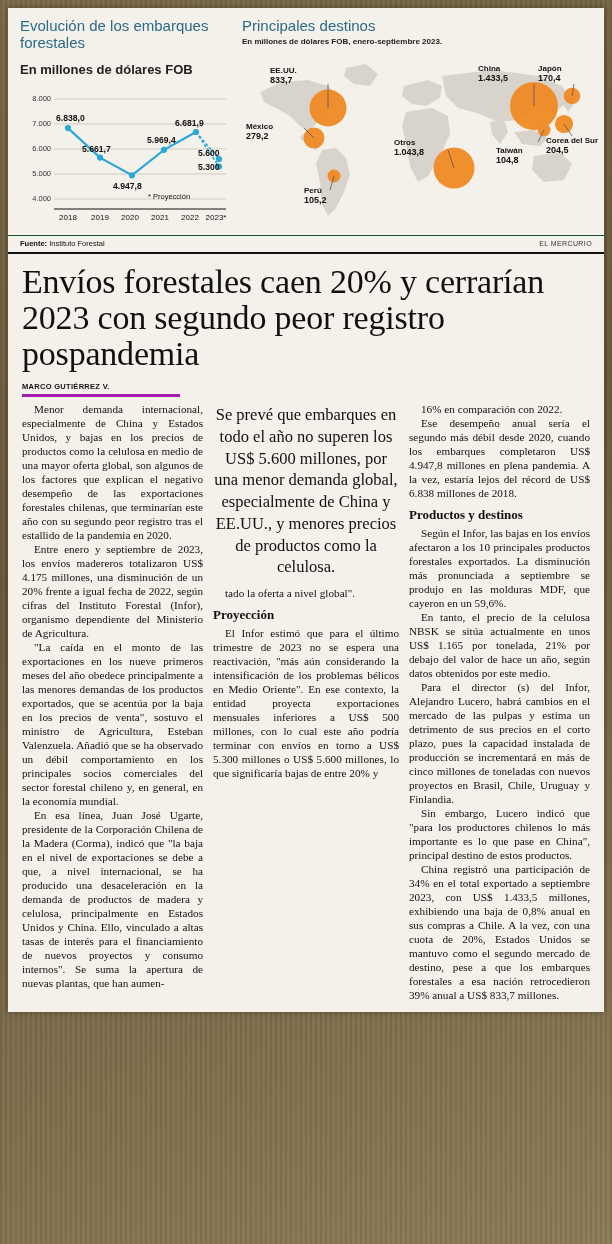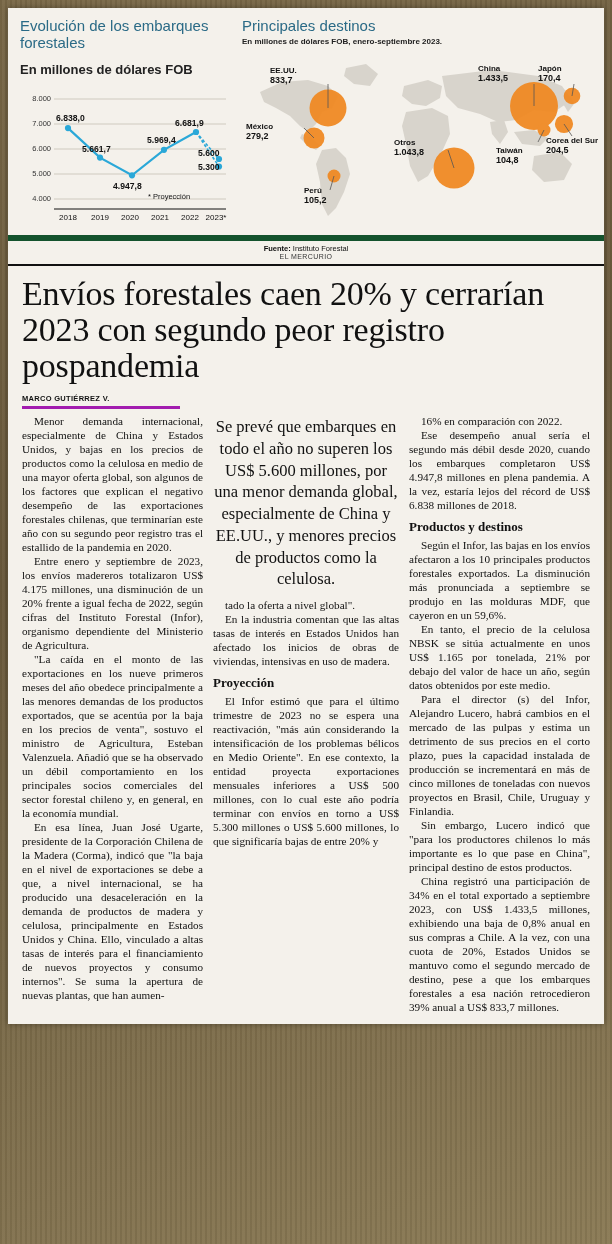--- a/index.html
+++ b/index.html
@@ -24,21 +24,21 @@
     position:absolute;
     left:8px; top:8px; right:8px;
     width:596px;
     background:#f4f1eb;
     box-shadow:0 0 6px rgba(0,0,0,.35);
     padding:0 0 10px 0;
     box-sizing:border-box;
   }
   .graphic-block{
     padding:10px 28px 4px 12px;
-    border-bottom:6px solid #14532d;
+    border-bottom:1px solid #14532d;
   }
   .graph-row{display:flex; gap:10px;}
   .left-graph{width:212px; flex:none;}
   .right-graph{flex:1; position:relative;}
 
   .g-title{
     font-family:"Liberation Sans", sans-serif;
     font-size:15px;
     color:#2a6a86;
     line-height:1.1;
@@ -75,21 +75,20 @@
     white-space:nowrap;
   }
   .m-label .val{display:block;font-size:9px;}
 
   .source-bar{
     display:flex;justify-content:space-between;align-items:center;
     padding:3px 12px 4px 12px;
     font-family:"Liberation Sans", sans-serif;
     font-size:7.5px;
     border-bottom:2px solid #111;
-    flex-direction:column;
   }
   .source-bar .src b{font-size:7.5px;}
   .source-bar .brand{letter-spacing:.4px;font-size:7px;color:#333;}
 
   .article{padding:8px 14px 0 14px;}
   .kicker{
     font-family:"Liberation Serif", serif;
     font-size:15px;
     margin:4px 0 2px 0;
   }
@@ -318,21 +317,20 @@
         <div class="col">
           <p class="first">Menor demanda internacional, especialmente de China y Estados Unidos, y bajas en los precios de productos como la celulosa en medio de una mayor oferta global, son algunos de los factores que explican el negativo desempeño de las exportaciones forestales chilenas, que terminarían este año con su segundo peor registro tras el estallido de la pandemia en 2020.</p>
           <p>Entre enero y septiembre de 2023, los envíos madereros totalizaron US$ 4.175 millones, una disminución de un 20% frente a igual fecha de 2022, según cifras del Instituto Forestal (Infor), organismo dependiente del Ministerio de Agricultura.</p>
           <p>"La caída en el monto de las exportaciones en los nueve primeros meses del año obedece principalmente a las menores demandas de los productos exportados, que se acentúa por la baja en los precios de venta", sostuvo el ministro de Agricultura, Esteban Valenzuela. Añadió que se ha observado un débil comportamiento en los principales socios comerciales del sector forestal chileno y, en general, en la economía mundial.</p>
           <p>En esa línea, Juan José Ugarte, presidente de la Corporación Chilena de la Madera (Corma), indicó que "la baja en el nivel de exportaciones se debe a que, a nivel internacional, se ha producido una desaceleración en la demanda de productos de madera y celulosa, principalmente en Estados Unidos y China. Ello, vinculado a altas tasas de interés para el financiamiento de nuevos proyectos y consumo internos". Se suma la apertura de nuevas plantas, que han aumen-</p>
         </div>
 
         <div class="col">
           <div class="pull">Se prevé que embarques en todo el año no superen los US$ 5.600 millones, por una menor demanda global, especialmente de China y EE.UU., y menores precios de productos como la celulosa.</div>
           <p style="margin-top:8px">tado la oferta a nivel global".</p>
-          <p>En la industria comentan que las altas tasas de interés en Estados Unidos han afectado los inicios de obras de viviendas, intensivas en uso de madera.</p>
           <div class="subhead">Proyección</div>
           <p>El Infor estimó que para el último trimestre de 2023 no se espera una reactivación, "más aún considerando la intensificación de los problemas bélicos en Medio Oriente". En ese contexto, la entidad proyecta exportaciones mensuales inferiores a US$ 500 millones, con lo cual este año podría terminar con envíos en torno a US$ 5.300 millones o US$ 5.600 millones, lo que significaría bajas de entre 20% y</p>
         </div>
 
         <div class="col col3">
           <p>16% en comparación con 2022.</p>
           <p>Ese desempeño anual sería el segundo más débil desde 2020, cuando los embarques completaron US$ 4.947,8 millones en plena pandemia. A la vez, estaría lejos del récord de US$ 6.838 millones de 2018.</p>
           <div class="subhead">Productos y destinos</div>
           <p>Según el Infor, las bajas en los envíos afectaron a los 10 principales productos forestales exportados. La disminución más pronunciada a septiembre se produjo en las molduras MDF, que cayeron en un 59,6%.</p>
           <p>En tanto, el precio de la celulosa NBSK se sitúa actualmente en unos US$ 1.165 por tonelada, 21% por debajo del valor de hace un año, según datos obtenidos por este medio.</p>

